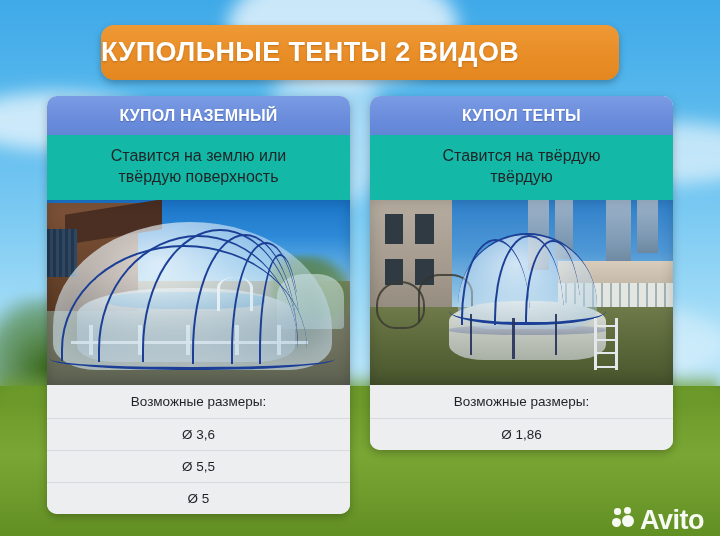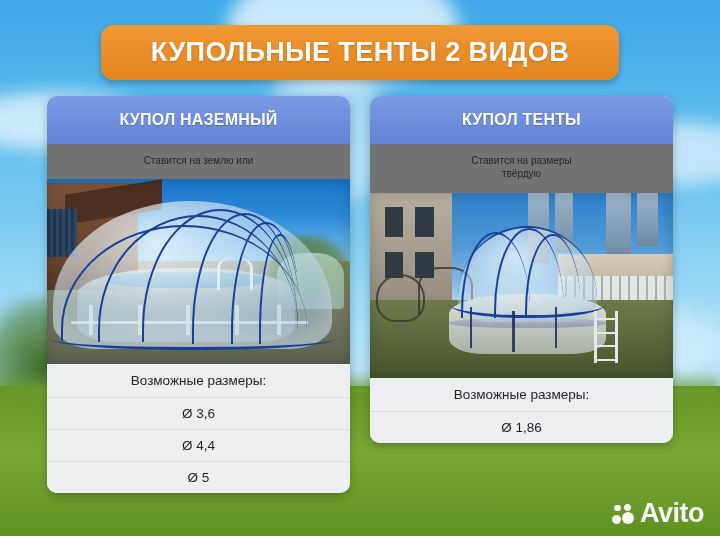--- a/index.html
+++ b/index.html
@@ -54,21 +54,21 @@
   }
 
   
   .title-banner {
     position:absolute;
     left:101px; top:25px;
     width:518px; height:55px;
     background:linear-gradient(180deg,#ef9a35 0%,#e98e28 48%,#e4871f 100%);
     border-radius:13px;
     box-shadow:0 3px 7px rgba(0,0,0,.28);
-    display:flex; align-items:center; justify-content:center;
+    display:flex; align-items:center; justify-content:flex-start;
   }
   .title-banner .txt {
     color:#fff;
     font-size:27px;
     font-weight:bold;
     letter-spacing:.4px;
     white-space:nowrap;
     text-shadow:0 1px 2px rgba(120,60,0,.35);
   }
 
@@ -85,39 +85,39 @@
     width:303px;
     background:#eceef0;
     border-radius:10px;
     overflow:hidden;
     box-shadow:0 3px 8px rgba(0,0,0,.25);
     display:flex;
     flex-direction:column;
   }
 
   .card-header {
-    height:48px;
+    height:39px;
     background:linear-gradient(180deg,#7a9ce4 0%,#6b8ddc 55%,#6285d6 100%);
     display:flex; align-items:center; justify-content:center;
   }
   .card-header .txt {
     color:#fff;
     font-size:16px;
     font-weight:bold;
     letter-spacing:.2px;
     white-space:nowrap;
     text-shadow:0 1px 1px rgba(40,70,140,.45);
   }
 
   .card-sub {
-    background:#737373;
+    background:#14b8a6;
     padding:10px 14px 12px;
     text-align:center;
     color:#1f2326;
-    font-size:10px;
+    font-size:16px;
     line-height:1.33;
   }
 
   
   .photo {
     position:relative;
     height:185px;
     overflow:hidden;
     background:#8fb6d8;
   }
@@ -231,22 +231,22 @@
     border-top:1px solid #d7dade;
     text-align:center;
     padding:8px 17px;
     color:#1f2326;
     font-size:13.5px;
   }
 
   
   .avito {
     position:absolute;
-    right:16px; bottom:9px;
-    display:flex; align-items:center; gap:6px;
+    right:16px; bottom:2px;
+    display:flex; align-items:flex-start; gap:6px;
     opacity:.95;
   }
   .avito .dots { position:relative; width:22px; height:20px; }
   .avito .dots span { position:absolute; border-radius:50%; background:#ffffff; }
   .avito .d1 { left:0;    top:11px; width:9px;  height:9px;  }
   .avito .d2 { left:2px;  top:1px;  width:6.5px;height:6.5px;}
   .avito .d3 { left:10px; top:8px;  width:12px; height:12px; }
   .avito .d4 { left:12px; top:0px;  width:7px;  height:7px;  }
   .avito .word {
     color:#ffffff;
@@ -278,20 +278,21 @@
   <div class="cards">
 
     <div class="card">
 
       <div class="card-header">
         <span class="txt">КУПОЛ НАЗЕМНЫЙ</span>
       </div>
 
       <div class="card-sub">
         <span>Ставится на землю или</span><br>
+        <span>твёрдую поверхность</span>
       </div>
 
       <div class="photo">
         <div class="photo-inner">
           <div class="p1-sky"></div>
           <div class="p1-ground"></div>
           <div class="p1-house"></div>
           <div class="p1-roof"></div>
           <div class="p1-solar"></div>
           <div class="p1-bush"></div>
@@ -312,32 +313,32 @@
             <div class="rib r4"></div>
             <div class="rib r5"></div>
             <div class="rib r6"></div>
           </div>
           <div class="p1-base"></div>
         </div>
       </div>
 
       <div class="sizes-title">Возможные размеры:</div>
       <div class="size-row">Ø 3,6</div>
-      <div class="size-row">Ø 4,4</div>
+      <div class="size-row">Ø 5,5</div>
       <div class="size-row">Ø 5</div>
     </div>
 
     <div class="card">
 
       <div class="card-header">
         <span class="txt">КУПОЛ ТЕНТЫ</span>
       </div>
 
       <div class="card-sub">
-        <span>Ставится на размеры</span><br>
+        <span>Ставится на твёрдую</span><br>
         <span>твёрдую</span>
       </div>
 
       <div class="photo">
         <div class="photo-inner">
           <div class="p2-sky"></div>
           <div class="p2-tower p2-t1"></div>
           <div class="p2-tower p2-t2"></div>
           <div class="p2-tower p2-t3"></div>
           <div class="p2-tower p2-t4"></div>

